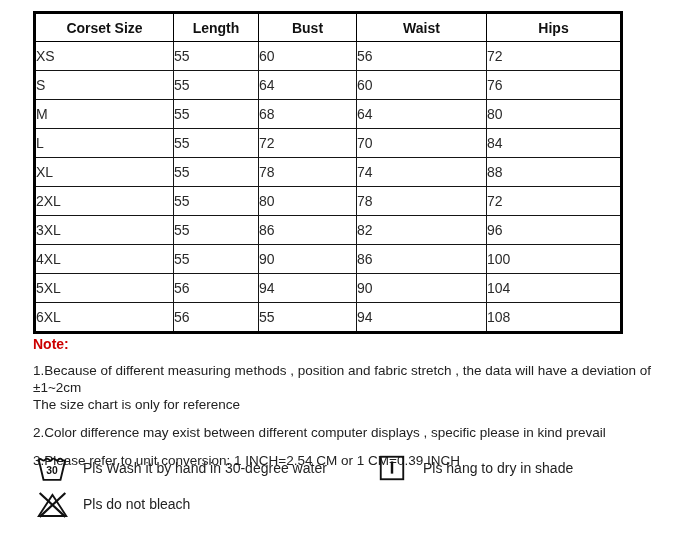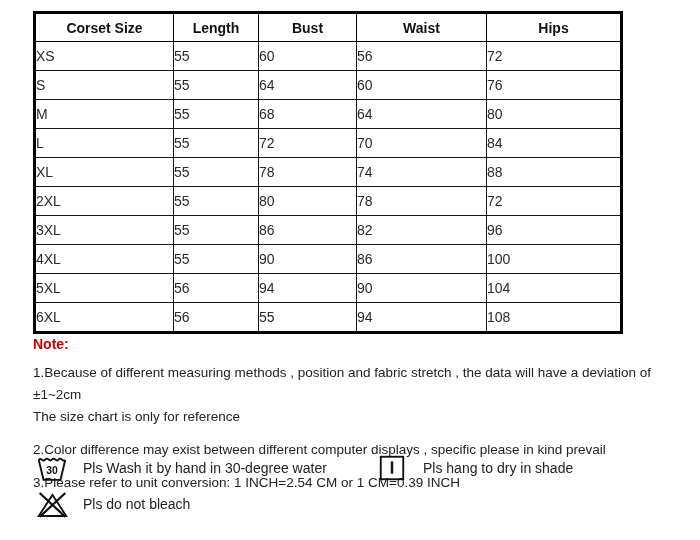--- a/index.html
+++ b/index.html
@@ -29,21 +29,21 @@
   table.size-chart td {
     border: 1px solid #151515;
     font-size: 14px; color: #2a2a2a;
     text-align: left; vertical-align: middle;
     height: 28px; padding: 0;
   }
 
   
   .notes { position: absolute; left: 33px; top: 336px; width: 650px; }
   .note-title { font-size: 14px; font-weight: bold; margin: 0 0 10px 0; }
-  .note-item { font-size: 13.5px; line-height: 22px; margin: 0 0 11px 0; color: #222; }
+  .note-item { font-size: 13.5px; line-height: 17px; margin: 0 0 11px 0; color: #222; }
 
   
   .care { position: absolute; left: 33px; top: 450px; width: 650px;
           display: grid; grid-template-columns: 340px 1fr; grid-auto-rows: 36px; }
   .care-item { display: flex; align-items: center; }
   .care-icon-box { width: 38px; display: flex; justify-content: center; align-items: center; flex: 0 0 38px; }
   .care-label { font-size: 14px; color: #222; margin-left: 12px; }
   .care-icon-box svg { display: block; }
 </style>
 </head>

